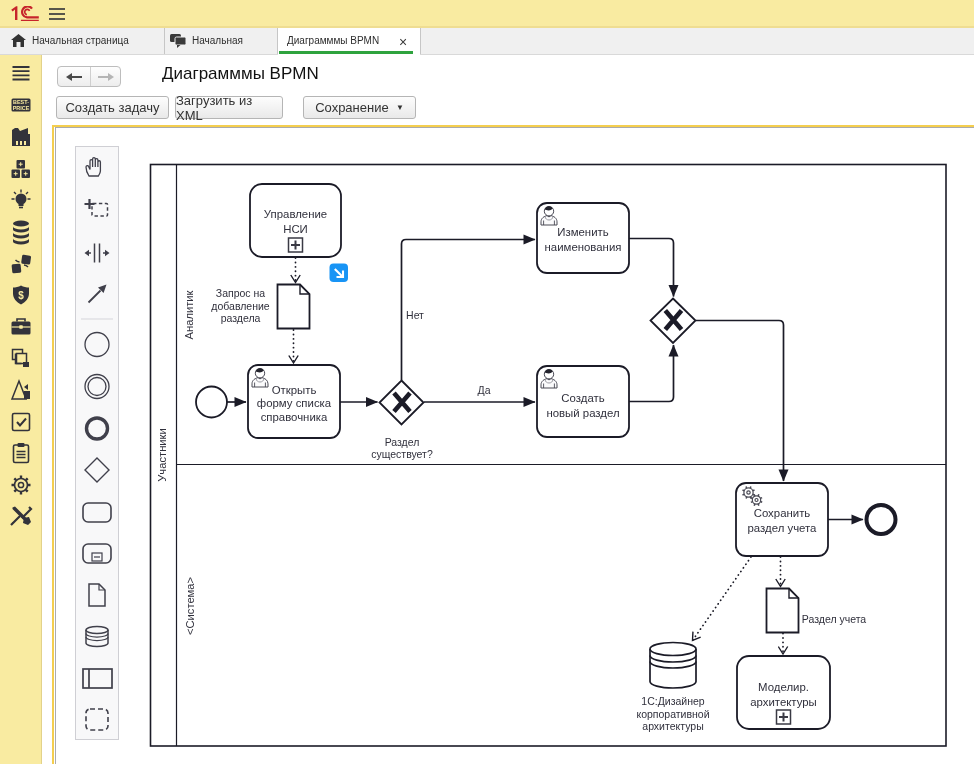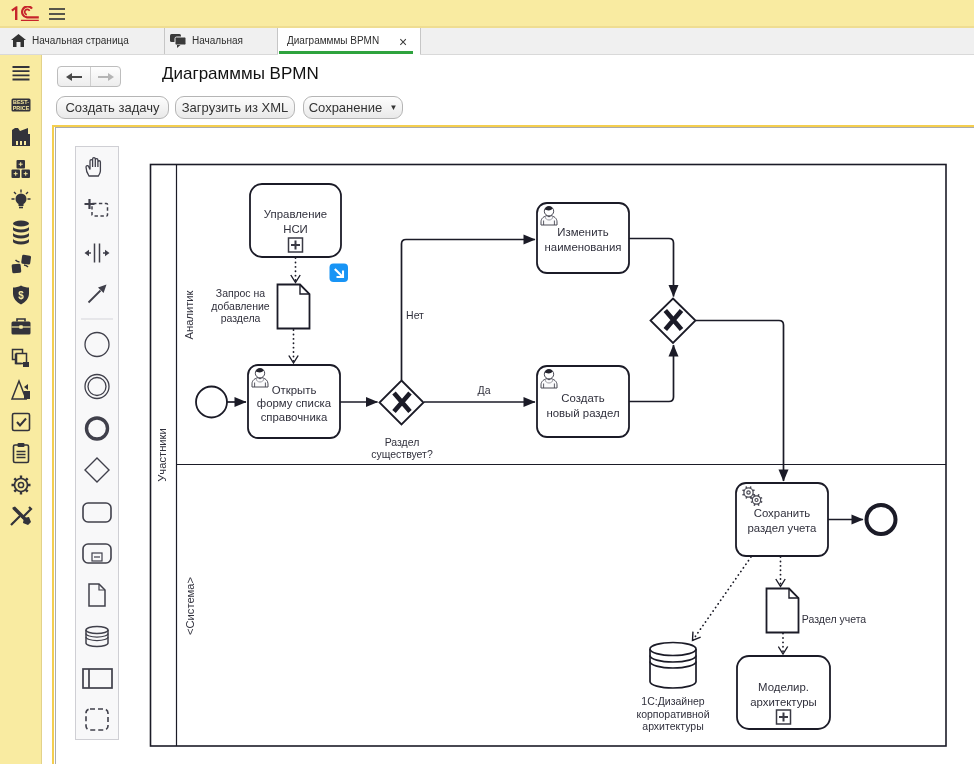--- a/index.html
+++ b/index.html
@@ -20,21 +20,21 @@
   
   #frameH { position:absolute; left:52px; top:125px; width:922px; height:2px; background:#F4CE4E; }
   #frameHg { position:absolute; left:55px; top:127px; width:919px; height:1px; background:#ABABAB; }
   #frameV { position:absolute; left:52px; top:125px; width:2px; height:639px; background:#F4CE4E; }
   #frameVg { position:absolute; left:55px; top:127px; width:1px; height:637px; background:#ABABAB; }
   
   #navgrp { position:absolute; left:57px; top:66px; width:64px; height:21px;
     border:1px solid #BDBDBD; border-radius:4px; background:linear-gradient(#FEFEFE,#EDEDED); }
   #navgrp .mid { position:absolute; left:32px; top:0; width:1px; height:19px; background:#CFCFCF; }
   #title { position:absolute; left:162px; top:64px; font-size:17px; color:#111; }
-  .btn { position:absolute; top:96px; height:23px; border:1px solid #B5B5B5; border-radius:9px;
+  .btn { position:absolute; top:96px; height:23px; border:1px solid #B5B5B5; border-radius:3px;
     background:linear-gradient(#FDFDFD,#E9E9E9); font-size:13px; color:#333;
     display:flex; align-items:center; justify-content:center; }
   
   #palette { position:absolute; left:75px; top:146px; width:44px; height:594px;
     background:#F8F8F9; border:1px solid #CFCFD4; }
 </style>
 </head>
 <body>
 <div id="topbar">
     <div class="edge"></div>
@@ -183,22 +183,22 @@
     <div class="mid"></div>
   <svg class="abs" style="left:8px;top:4px" width="16" height="12" viewBox="0 0 16 12">
     <path d="M16,5 L6,5 L6,2 L0,6 L6,10 L6,7 L16,7 Z" fill="#4A4A4A"></path>
   </svg>
   <svg class="abs" style="left:40px;top:4px" width="16" height="12" viewBox="0 0 16 12">
     <path d="M0,5 L10,5 L10,2 L16,6 L10,10 L10,7 L0,7 Z" fill="#B5B5B5"></path>
   </svg>
 </div>
 <div id="title">Диаграмммы BPMN</div>
 <div class="btn" style="left:56px;width:113px">Создать задачу</div>
-<div class="btn" style="left:175px;width:120px">Загрузить из XML</div>
-<div class="btn" style="left:303px;width:100px">Сохранение&nbsp;&nbsp;<span style="font-size:8px">▼</span></div>
+<div class="btn" style="left:175px;width:108px">Загрузить из XML</div>
+<div class="btn" style="left:303px;width:113px">Сохранение&nbsp;&nbsp;<span style="font-size:8px">▼</span></div>
 <div id="palette">
 <svg width="42" height="592" viewBox="0 0 42 592">
   <g stroke="#40404B" fill="none" stroke-width="1.5">
 
     <g transform="translate(20,23)">
       <path d="M-7,6 c-2,-3 -3,-7 -3,-9 c0,-1.5 2,-2 2.6,-0.5 l1.4,3 v-8.5 c0,-1.8 2.6,-1.8 2.6,0 v6 v-8 c0,-1.8 2.7,-1.8 2.7,0 v8 v-7 c0,-1.8 2.6,-1.8 2.6,0 v7 v-5 c0,-1.7 2.5,-1.7 2.5,0 v9 c0,2 -1,3.5 -2,5 z" stroke-width="1.3"></path>
     </g>
 
     <g transform="translate(21,64)">
       <path d="M-7.5,-12 v10 M-12.5,-7 h10" stroke-width="2.2"></path>

